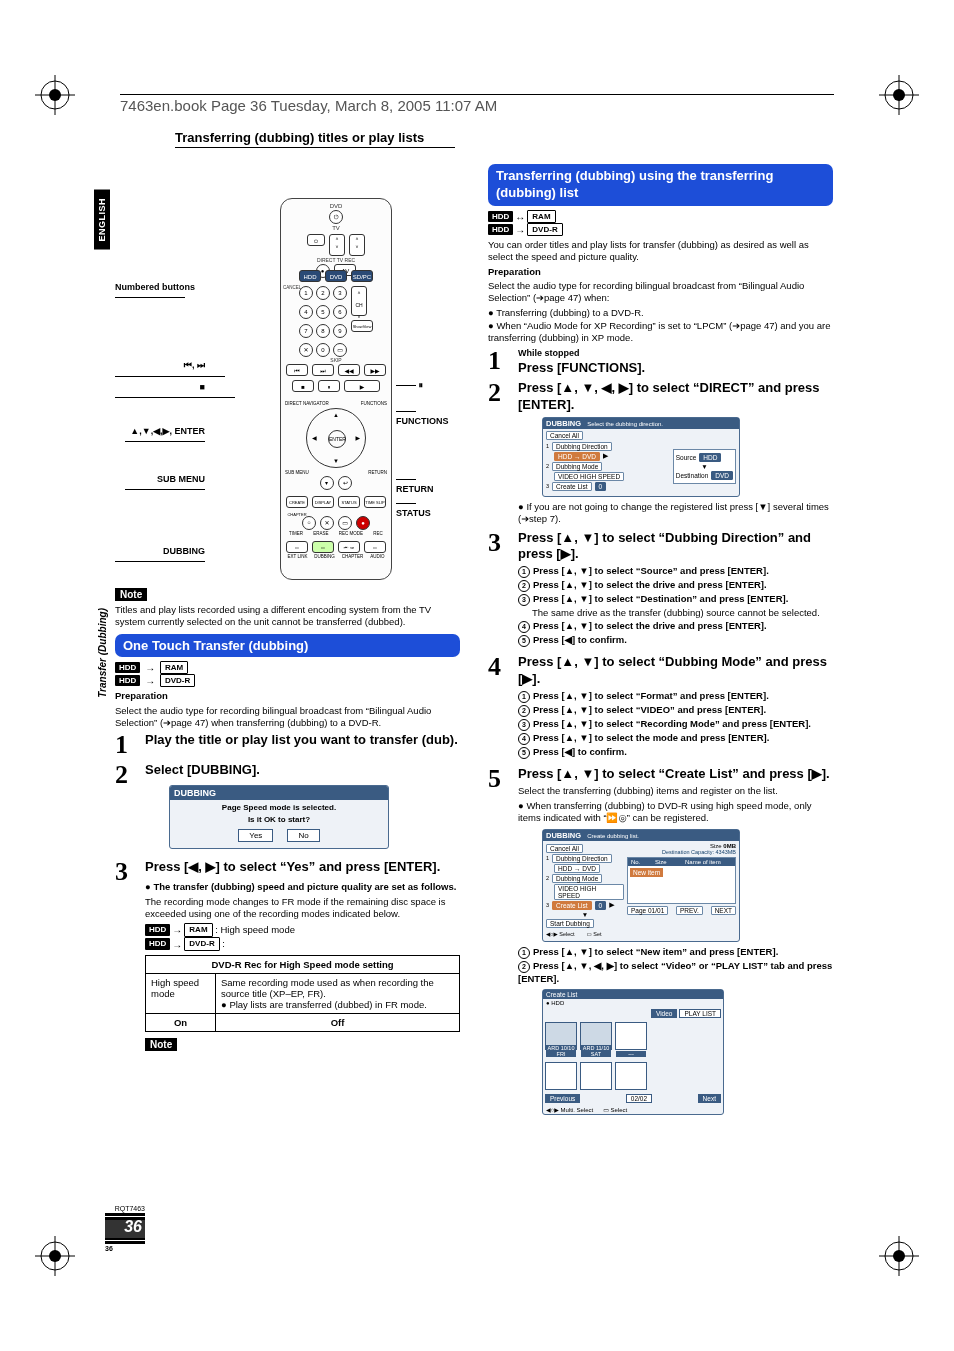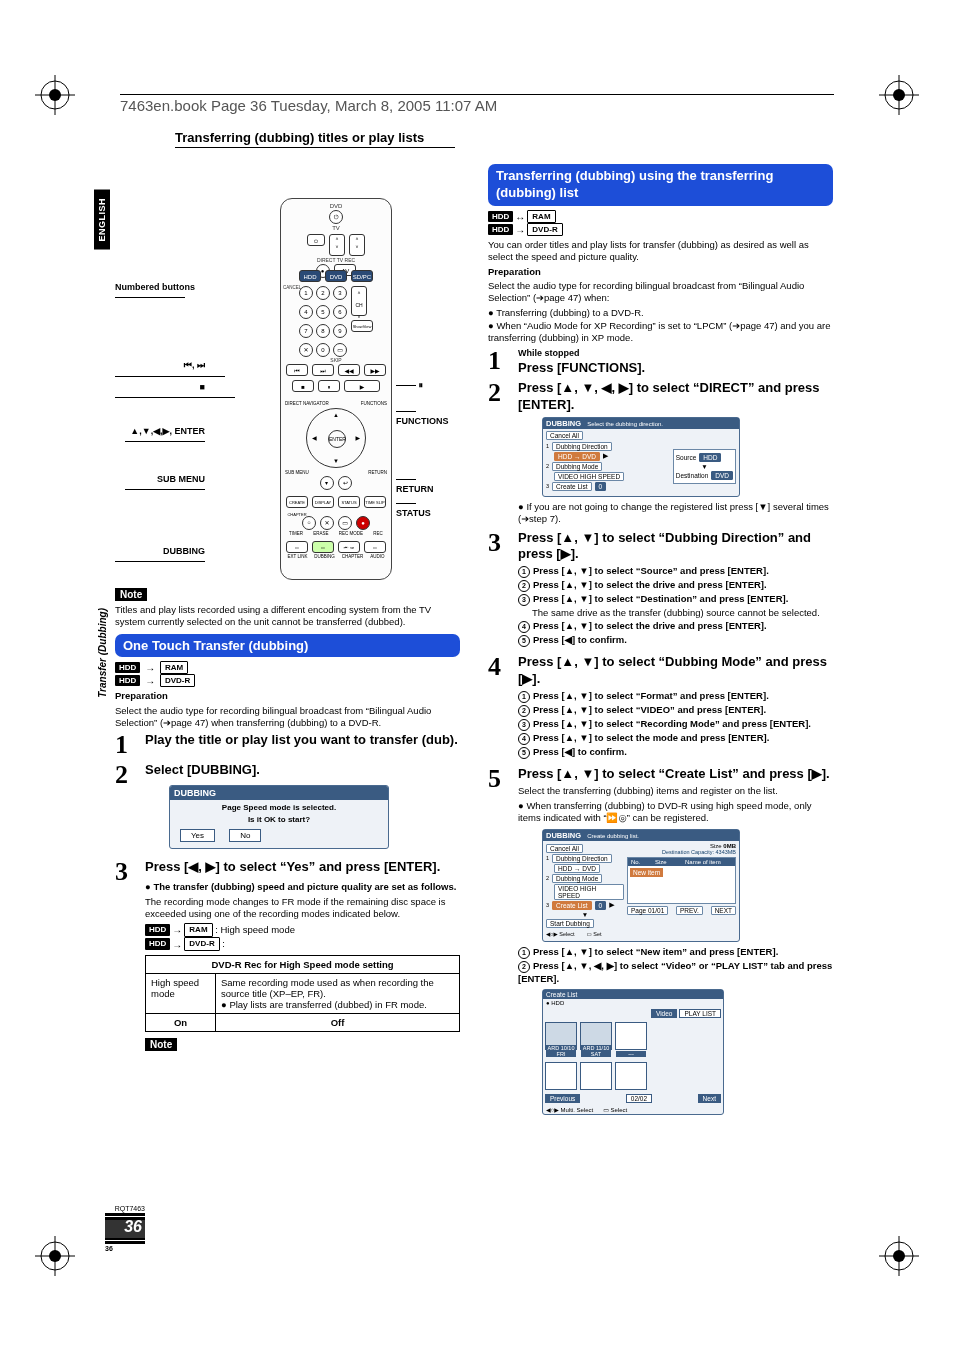--- a/index.html
+++ b/index.html
@@ -487,21 +487,21 @@
             </div>
         </div>
         <div class="step-row">
           <div class="step-num">2</div>
           <div class="step-body">
             <div class="step-title">Select [DUBBING].</div>
             <div class="ui-box">
               <div class="ui-title">DUBBING</div>
               <div class="ui-center">Page Speed mode is selected.</div>
               <div class="ui-center">Is it OK to start?</div>
-              <div style="">
+              <div style="text-align:center;">
                 <span class="ui-btn">Yes</span>
                 <span class="ui-btn">No</span>
               </div>
             </div>
           </div>
         </div>
         <div class="step-row">
           <div class="step-num">3</div>
           <div class="step-body">
             <div class="step-title">Press [◀, ▶] to select “Yes” and press [ENTER].</div>

